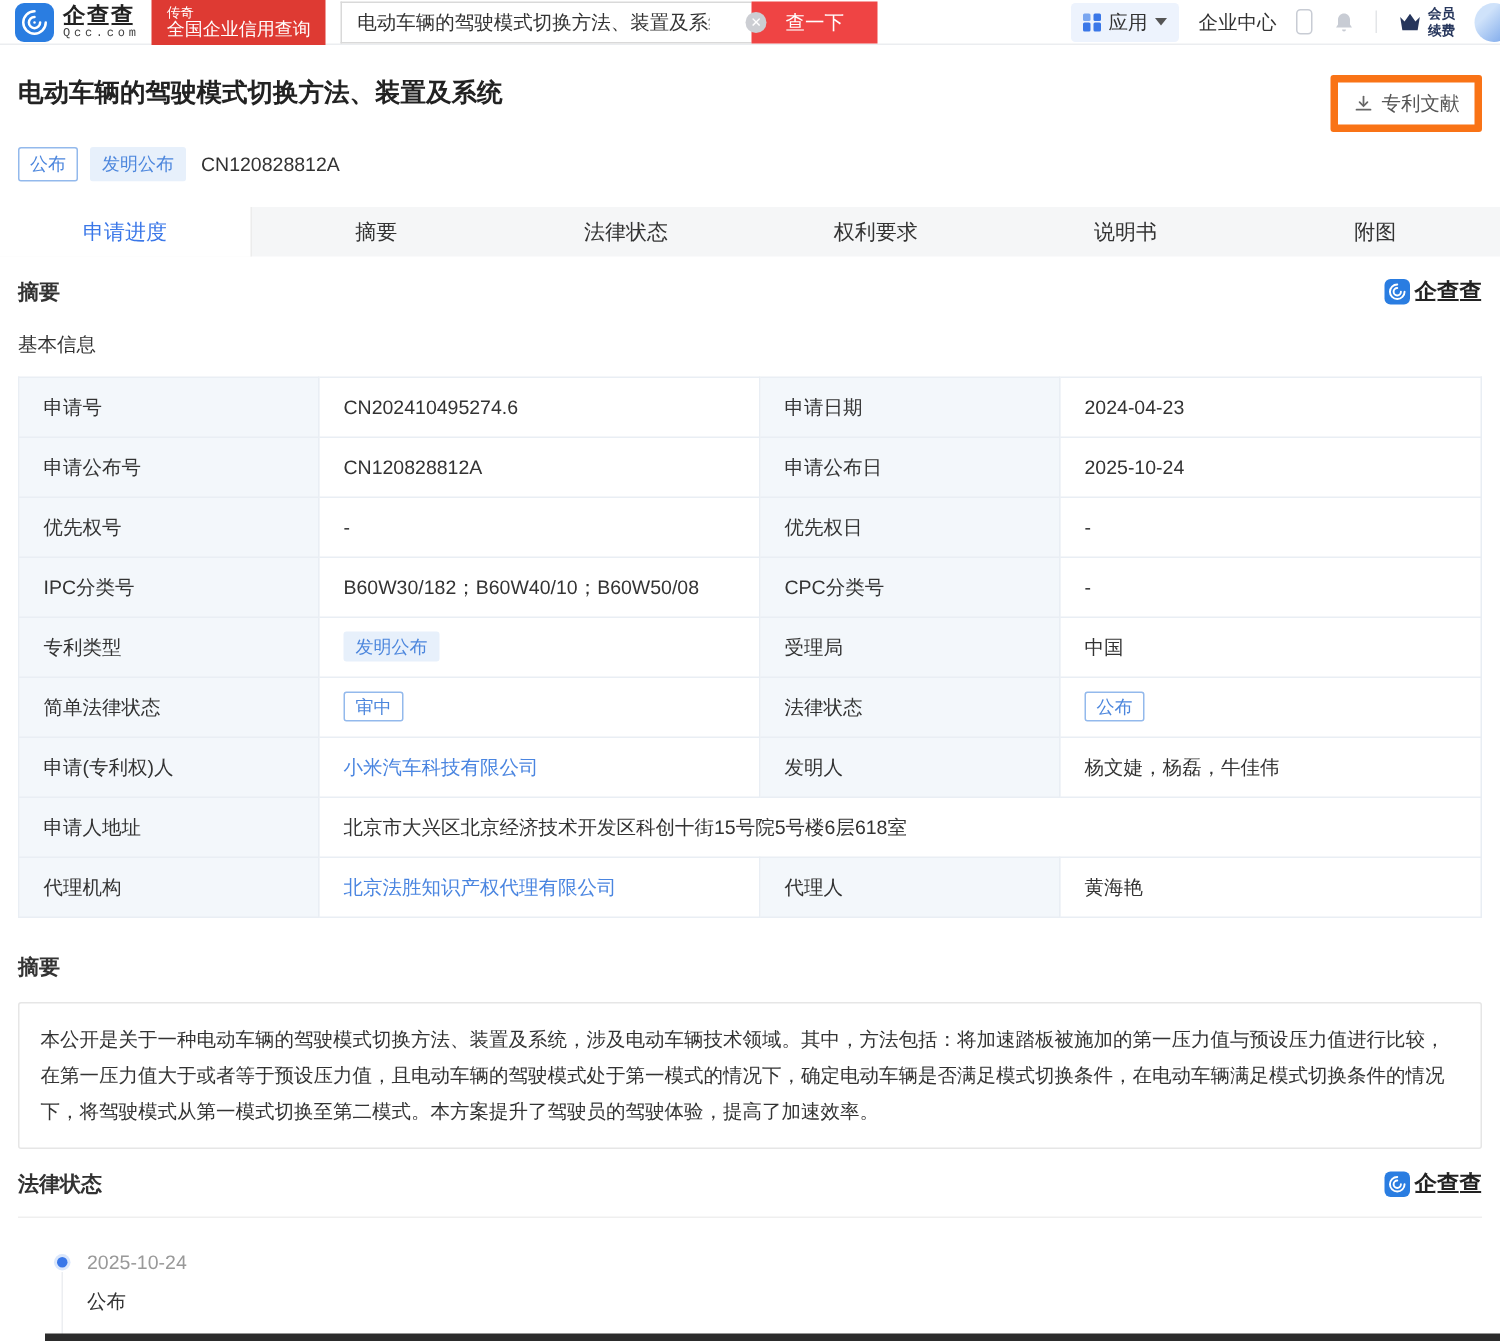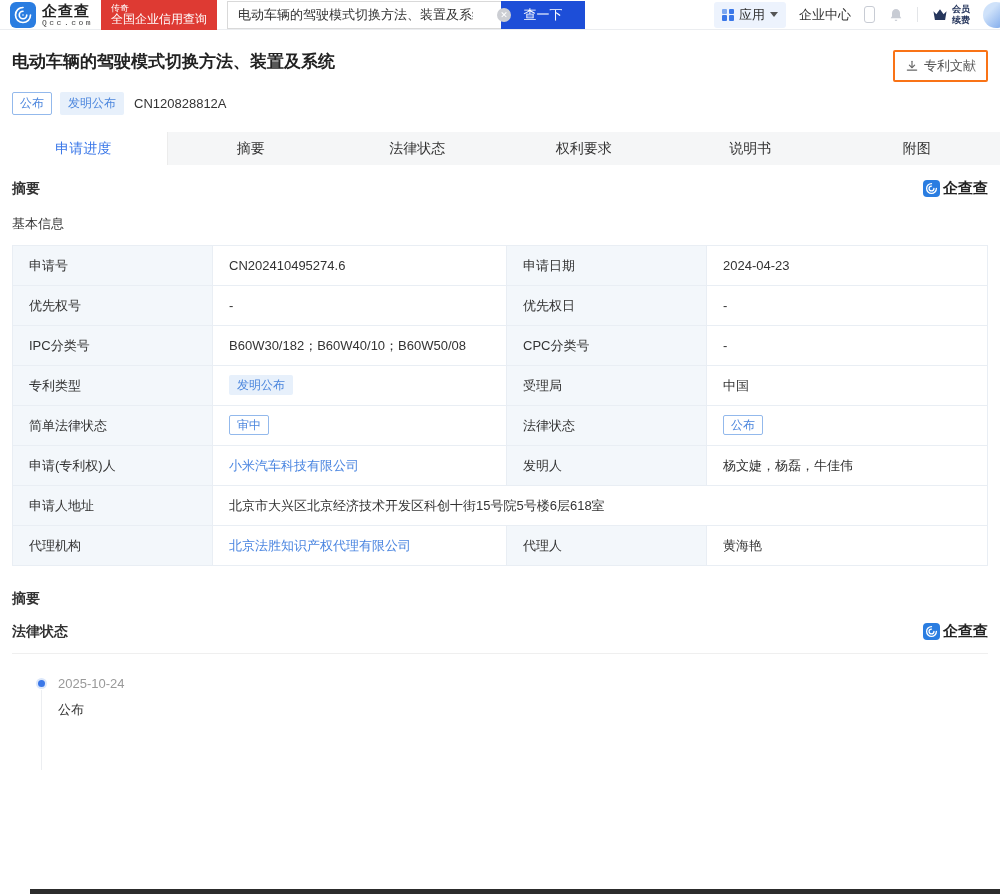--- a/index.html
+++ b/index.html
@@ -14,37 +14,37 @@
   .logo-icon { width:26px; height:26px; border-radius:6px; background:#2a7de1; display:flex; align-items:center; justify-content:center; flex-shrink:0; }
   .brand { margin-left:6px; line-height:1; }
   .brand-cn { font-size:15px; font-weight:700; color:#222; letter-spacing:1px; }
   .brand-domain { font-size:8px; color:#444; letter-spacing:2.5px; margin-top:1px;font-family:Liberation Mono, monospace; }
   .ribbon { background:#de3a33; color:#fff; height:30px; margin-left:8px; padding:3px 10px 0; line-height:1.15; flex-shrink:0; }
   .ribbon-l1 { font-size:9px; }
   .ribbon-l2 { font-size:12px; }
   .searchbox { display:flex; align-items:center; margin-left:10px; height:28px; position:relative; }
   .search-input { width:274px; height:28px; border:1px solid #d9d9d9; border-right:none; padding:0 28px 0 10px; font-size:13px; color:#333; outline:none; font-family:inherit; }
   .clear-icon { position:absolute; right:74px; width:14px; height:14px; border-radius:50%; background:#ccced3; color:#fff; font-size:9px; line-height:14px; text-align:center; cursor:pointer; }
-  .search-btn { width:84px; height:28px; background:#1d4ed8; color:#fff; border:none; font-size:13px; cursor:pointer; font-family:inherit; }
+  .search-btn { width:84px; height:28px; background:#ef4444; color:#fff; border:none; font-size:13px; cursor:pointer; font-family:inherit; }
   .topnav { margin-left:auto; display:flex; align-items:center; gap:13px; }
   .apps-pill { display:flex; align-items:center; gap:5px; background:#edf3fd; border-radius:3px; padding:4px 8px; font-size:13px; color:#333; cursor:pointer; }
   .grid-icon { width:12px; height:12px; display:grid; grid-template-columns:1fr 1fr; gap:1.5px; }
   .grid-icon i { background:#3a77e8; border-radius:1px; }
   .grid-icon i:first-child { background:#7aa6f0; }
   .caret { width:0; height:0; border-left:4px solid transparent; border-right:4px solid transparent; border-top:5px solid #555; }
   .nav-link { font-size:13px; color:#333; text-decoration:none; cursor:pointer;text-align:right; }
   .phone-icon { width:11px; height:17px; border:1.5px solid #c8ccd4; border-radius:3px; }
   .vdivider { width:1px; height:15px; background:#e3e5e8; }
   .member { display:flex; align-items:center; gap:3px; color:#26365c; cursor:pointer; }
   .member-text { font-size:9px; line-height:1.2; font-weight:700; }
   .avatar { width:26px; height:26px; border-radius:50%; background:linear-gradient(135deg,#cfe2fa 30%,#6f9fe8); margin-right:-9px; flex-shrink:0; cursor:pointer; }
   
   .title-row { display:flex; justify-content:space-between; align-items:flex-start; margin:20px 12px 0; }
   .page-title { font-size:17px; font-weight:700; margin:0; color:#222; }
-  .doc-btn { display:flex; align-items:center; gap:5px; border:2px solid #f97316; background:#fff; color:#555; font-size:13px; padding:5px 10px; border-radius:2px; cursor:pointer; font-family:inherit; }
+  .doc-btn { display:flex; align-items:center; gap:5px; border:5px solid #f97316; background:#fff; color:#555; font-size:13px; padding:5px 10px; border-radius:2px; cursor:pointer; font-family:inherit; }
   .badge-row { display:flex; align-items:center; gap:8px; margin:10px 12px 0; height:22px; }
   .badge { font-size:12px; padding:2px 7px; border-radius:2px; color:#4c86dd; white-space:nowrap; }
   .badge.outline { border:1px solid #93b9ec; background:#fff; }
   .badge.filled  { background:#e7f0fb; border:1px solid transparent; }
   .pub-no { font-size:13px; color:#333; margin-left:2px; }
   
   .tabs { display:flex; background:#f5f6f7; height:33px; margin-top:18px; }
   .tab { flex:1; display:flex; align-items:center; justify-content:center; font-size:14px; color:#333; cursor:pointer; }
   .tab.active { background:#fff; color:#3a77e8; border-right:1px solid #ececec; }
   
@@ -183,20 +183,26 @@
         <col>
       </colgroup>
     <tbody>
         <tr>
           <td class="lbl">申请号</td>
           <td>CN202410495274.6</td>
           <td class="lbl">申请日期</td>
           <td>2024-04-23</td>
         </tr>
         <tr>
+          <td class="lbl">申请公布号</td>
+          <td>CN120828812A</td>
+          <td class="lbl">申请公布日</td>
+          <td>2025-10-24</td>
+        </tr>
+        <tr>
           <td class="lbl">优先权号</td>
           <td>-</td>
           <td class="lbl">优先权日</td>
           <td>-</td>
         </tr>
         <tr>
           <td class="lbl">IPC分类号</td>
           <td>B60W30/182；B60W40/10；B60W50/08</td>
           <td class="lbl">CPC分类号</td>
           <td>-</td>
@@ -226,20 +232,21 @@
         <tr>
           <td class="lbl">代理机构</td>
           <td><a class="cell-link" href="#">北京法胜知识产权代理有限公司</a></td>
           <td class="lbl">代理人</td>
           <td>黄海艳</td>
         </tr>
       </tbody>
   </table>
 
   <div class="abstract-head">摘要</div>
+  <div class="abstract-box">本公开是关于一种电动车辆的驾驶模式切换方法、装置及系统，涉及电动车辆技术领域。其中，方法包括：将加速踏板被施加的第一压力值与预设压力值进行比较，在第一压力值大于或者等于预设压力值，且电动车辆的驾驶模式处于第一模式的情况下，确定电动车辆是否满足模式切换条件，在电动车辆满足模式切换条件的情况下，将驾驶模式从第一模式切换至第二模式。本方案提升了驾驶员的驾驶体验，提高了加速效率。</div>
 
   <div class="sec-head">
     <span class="sec-title">法律状态</span>
     <div class="watermark">
       <span class="wm-icon">
         <svg width="13" height="13" viewBox="0 0 24 24" fill="none" stroke="#fff" stroke-width="2.4" stroke-linecap="round">
           <path d="M12 3 A9 9 0 1 0 21 12"></path>
             <path d="M12 7.5 A4.5 4.5 0 1 0 16.5 12"></path>
         </svg>
       </span>

